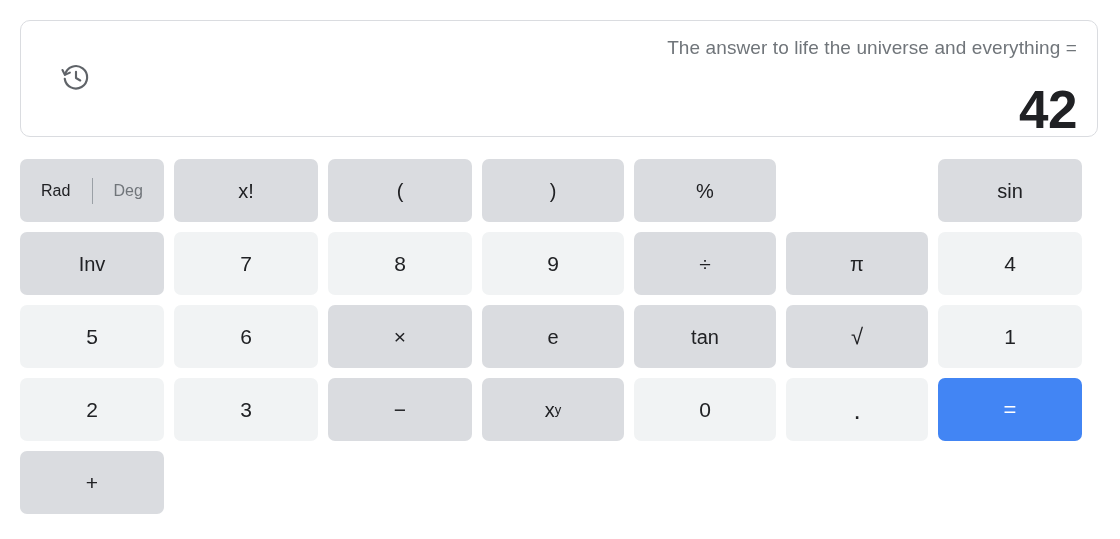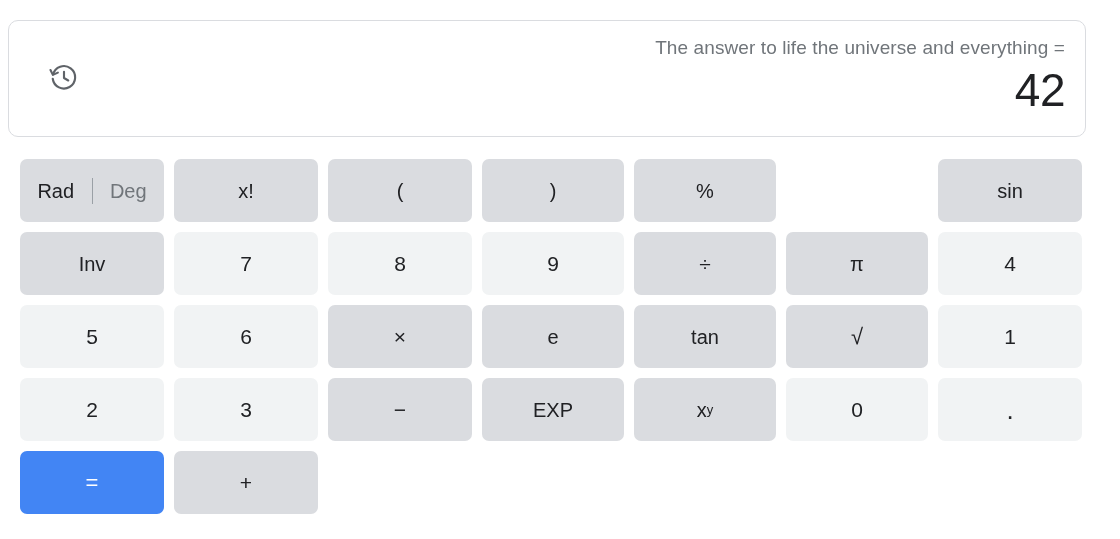--- a/index.html
+++ b/index.html
@@ -15,21 +15,21 @@
   #app {
     width: 1120px;
     height: 539px;
     position: relative;
     background: #ffffff;
   }
 
   
   .display-card {
     position: absolute;
-    left: 8px;
+    left: 20px;
     top: 20px;
     width: 1078px;
     height: 117px;
     background: #ffffff;
     border: 1px solid #dadce0;
     border-radius: 10px;
     padding: 14px 18px 10px 18px;
   }
 
   .history-icon {
@@ -53,26 +53,26 @@
 
   .expression {
     font-size: 19px;
     line-height: 26px;
     color: #70757a;
     white-space: nowrap;
     letter-spacing: 0.1px;
   }
 
   .result {
-    font-size: 46px;
+    font-size: 53px;
     line-height: 58px;
     color: #202124;
-    font-weight: 400;
+    font-weight: 700;
     letter-spacing: -0.5px;
-    margin-top: 0;
+    margin-top: 20px;
   }
 
   
   .keypad {
     position: absolute;
     left: 20px;
     top: 159px;
     width: 1078px;
     display: grid;
     grid-template-columns:
@@ -111,21 +111,21 @@
   .key.angle-mode {
     display: flex;
     align-items: center;
     justify-content: center;
     gap: 0;
     padding: 0;
   }
   .angle-seg {
     flex: 1 1 50%;
     text-align: center;
-    font-size: 20px;
+    font-size: 16px;
     color: #70757a;
     cursor: pointer;
   }
   .angle-seg.active { color: #202124; }
   .angle-divider {
     width: 1px;
     height: 26px;
     background: #9aa0a6;
     flex: 0 0 1px;
   }
@@ -185,21 +185,20 @@
     <button class="key op">×</button>
 
     <button class="key fn">e</button>
     <button class="key fn">tan</button>
     <button class="key fn sqrt">√</button>
     <button class="key num digit">1</button>
     <button class="key num digit">2</button>
     <button class="key num digit">3</button>
     <button class="key op">−</button>
 
-    <button class="key fn">EXP</button>
     <button class="key fn">
         <span>x</span>
         <span class="sup">y</span>
       </button>
     <button class="key num digit">0</button>
     <button class="key num dot">.</button>
     <button class="key equals">=</button>
     <button class="key op">+</button>
 
   </div>

